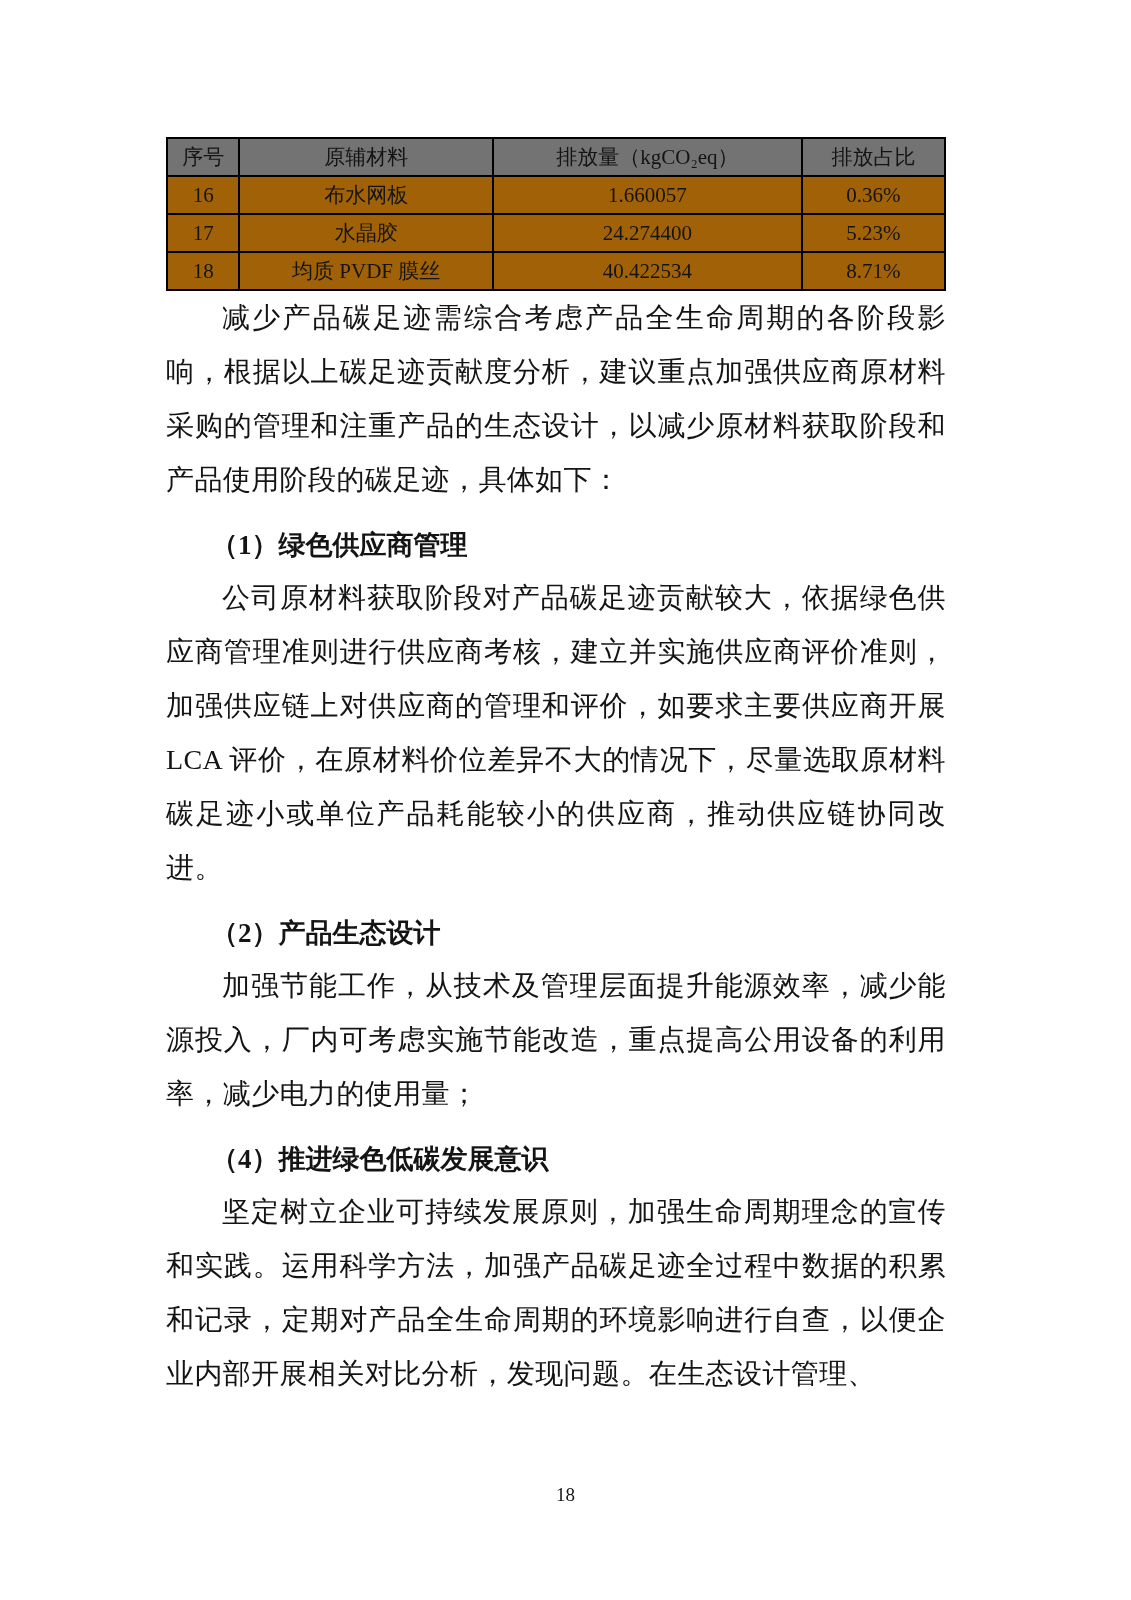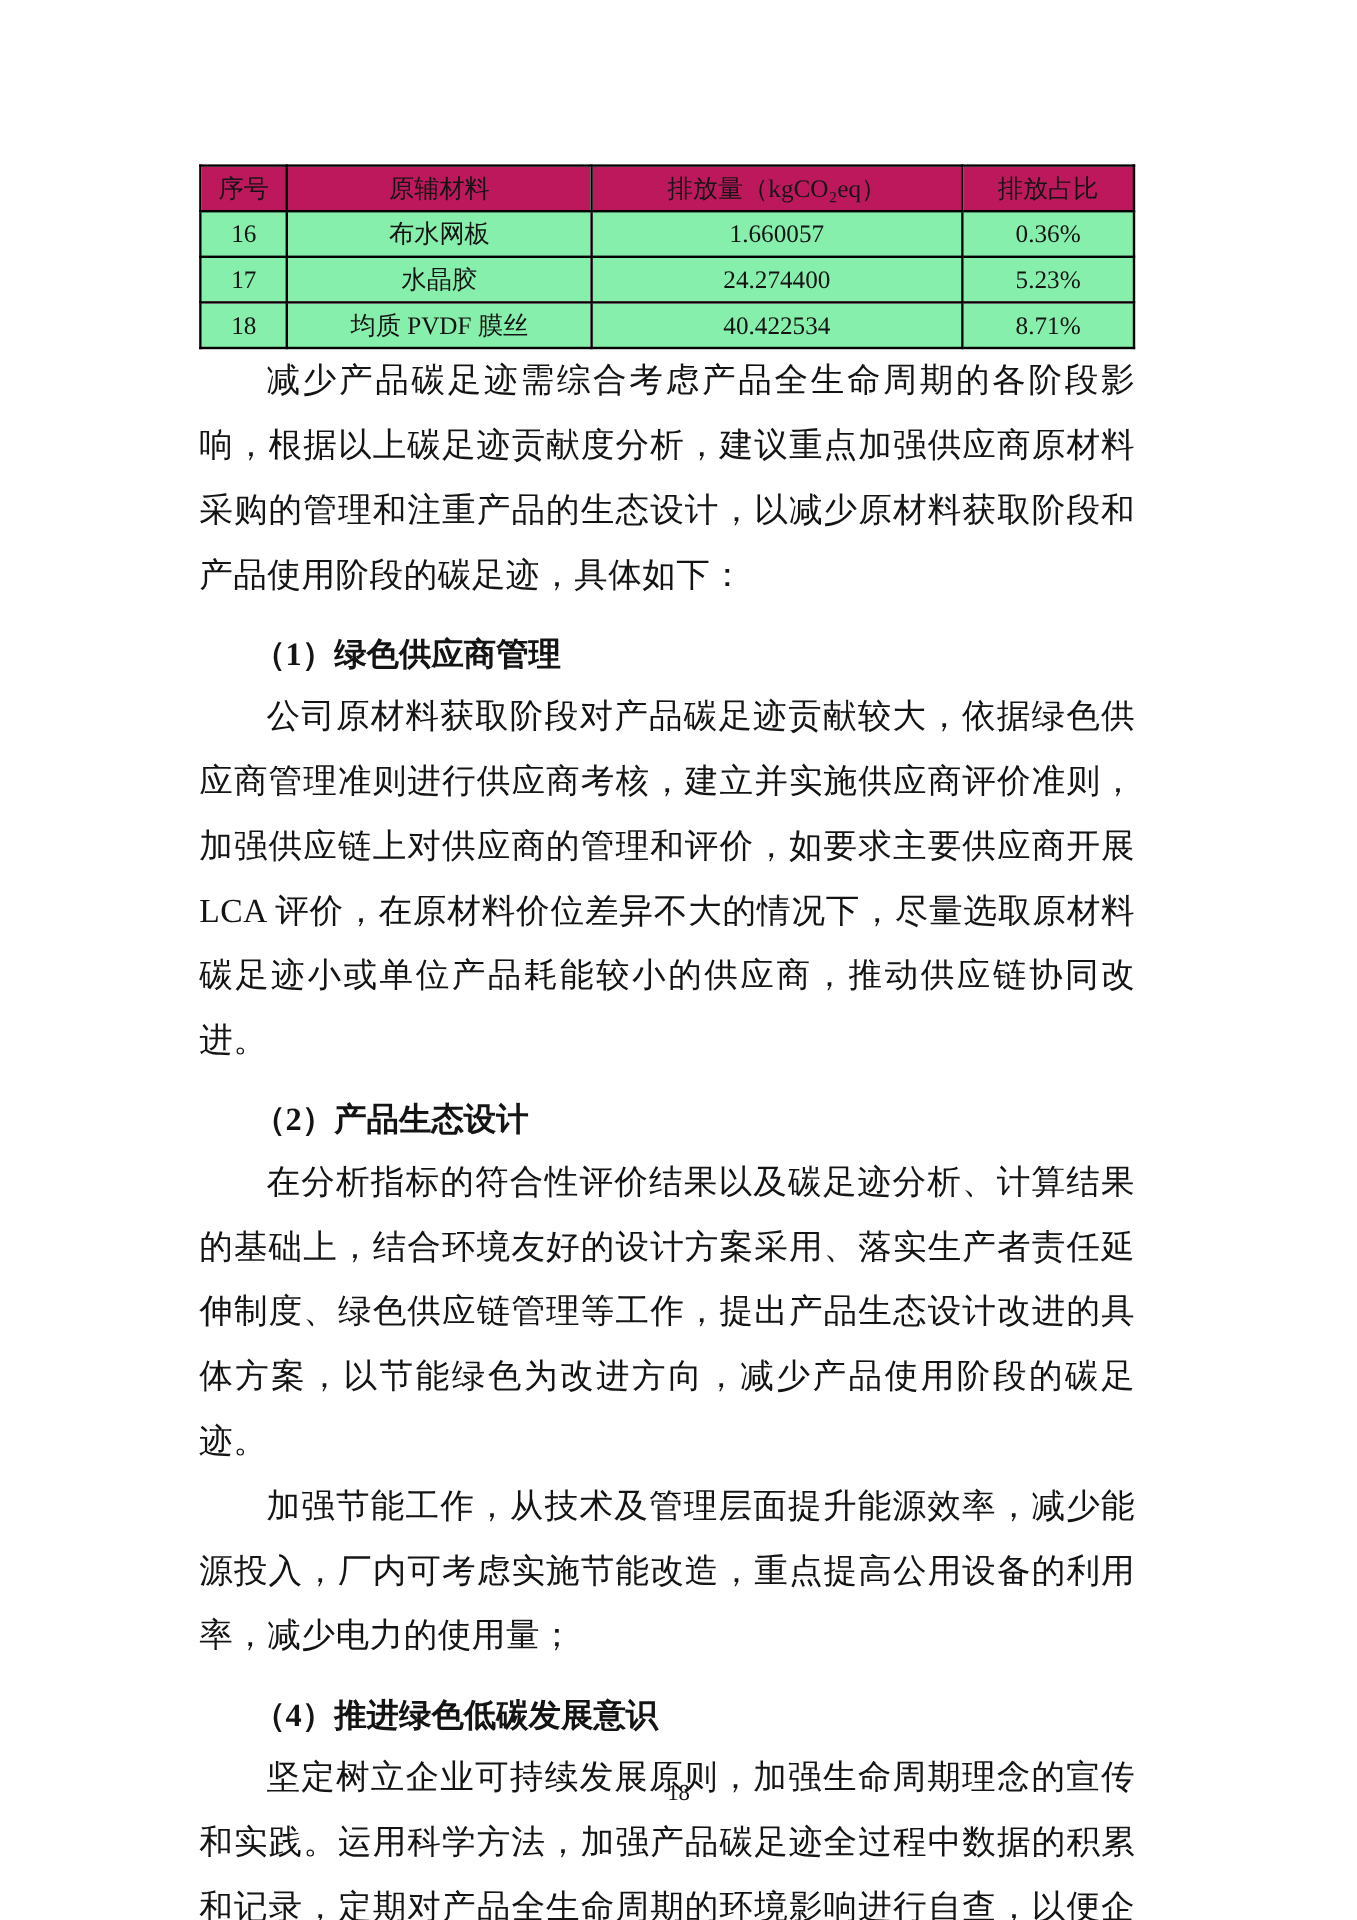--- a/index.html
+++ b/index.html
@@ -27,22 +27,22 @@
     border: 2px solid #000000;
     text-align: center;
     vertical-align: middle;
     height: 38px;
     font-size: 21px;
     font-weight: normal;
     line-height: 1;
     overflow: hidden;
     white-space: nowrap;
   }
-  .emission-table th { background: #be185d; }
-  .emission-table td { background: #86efac; }
+  .emission-table th { background: #737373; }
+  .emission-table td { background: #a16207; }
   .col-no    { width: 9.3%;  }
   .col-mat   { width: 32.6%; }
   .col-emis  { width: 39.7%; }
   .col-share { width: 18.4%; }
 
   
   .section-heading {
     font-size: 23px;
     font-weight: bold;
     line-height: 52px;
@@ -115,21 +115,20 @@
     </tbody>
   </table>
 
 
   <p class="body-par">减少产品碳足迹需综合考虑产品全生命周期的各阶段影响，根据以上碳足迹贡献度分析，建议重点加强供应商原材料采购的管理和注重产品的生态设计，以减少原材料获取阶段和产品使用阶段的碳足迹，具体如下：</p>
 
   <h3 class="sub-title">（1）绿色供应商管理</h3>
   <p class="body-par">公司原材料获取阶段对产品碳足迹贡献较大，依据绿色供应商管理准则进行供应商考核，建立并实施供应商评价准则，加强供应链上对供应商的管理和评价，如要求主要供应商开展 LCA 评价，在原材料价位差异不大的情况下，尽量选取原材料碳足迹小或单位产品耗能较小的供应商，推动供应链协同改进。</p>
 
   <h3 class="sub-title">（2）产品生态设计</h3>
-  <p class="body-par">在分析指标的符合性评价结果以及碳足迹分析、计算结果的基础上，结合环境友好的设计方案采用、落实生产者责任延伸制度、绿色供应链管理等工作，提出产品生态设计改进的具体方案，以节能绿色为改进方向，减少产品使用阶段的碳足迹。</p>
 
   <p class="body-par">加强节能工作，从技术及管理层面提升能源效率，减少能源投入，厂内可考虑实施节能改造，重点提高公用设备的利用率，减少电力的使用量；</p>
 
   <h3 class="sub-title">（4）推进绿色低碳发展意识</h3>
   <p class="body-par">坚定树立企业可持续发展原则，加强生命周期理念的宣传和实践。运用科学方法，加强产品碳足迹全过程中数据的积累和记录，定期对产品全生命周期的环境影响进行自查，以便企业内部开展相关对比分析，发现问题。在生态设计管理、</p>
 
   <div class="page-number">18</div>
 
 </div>
 

